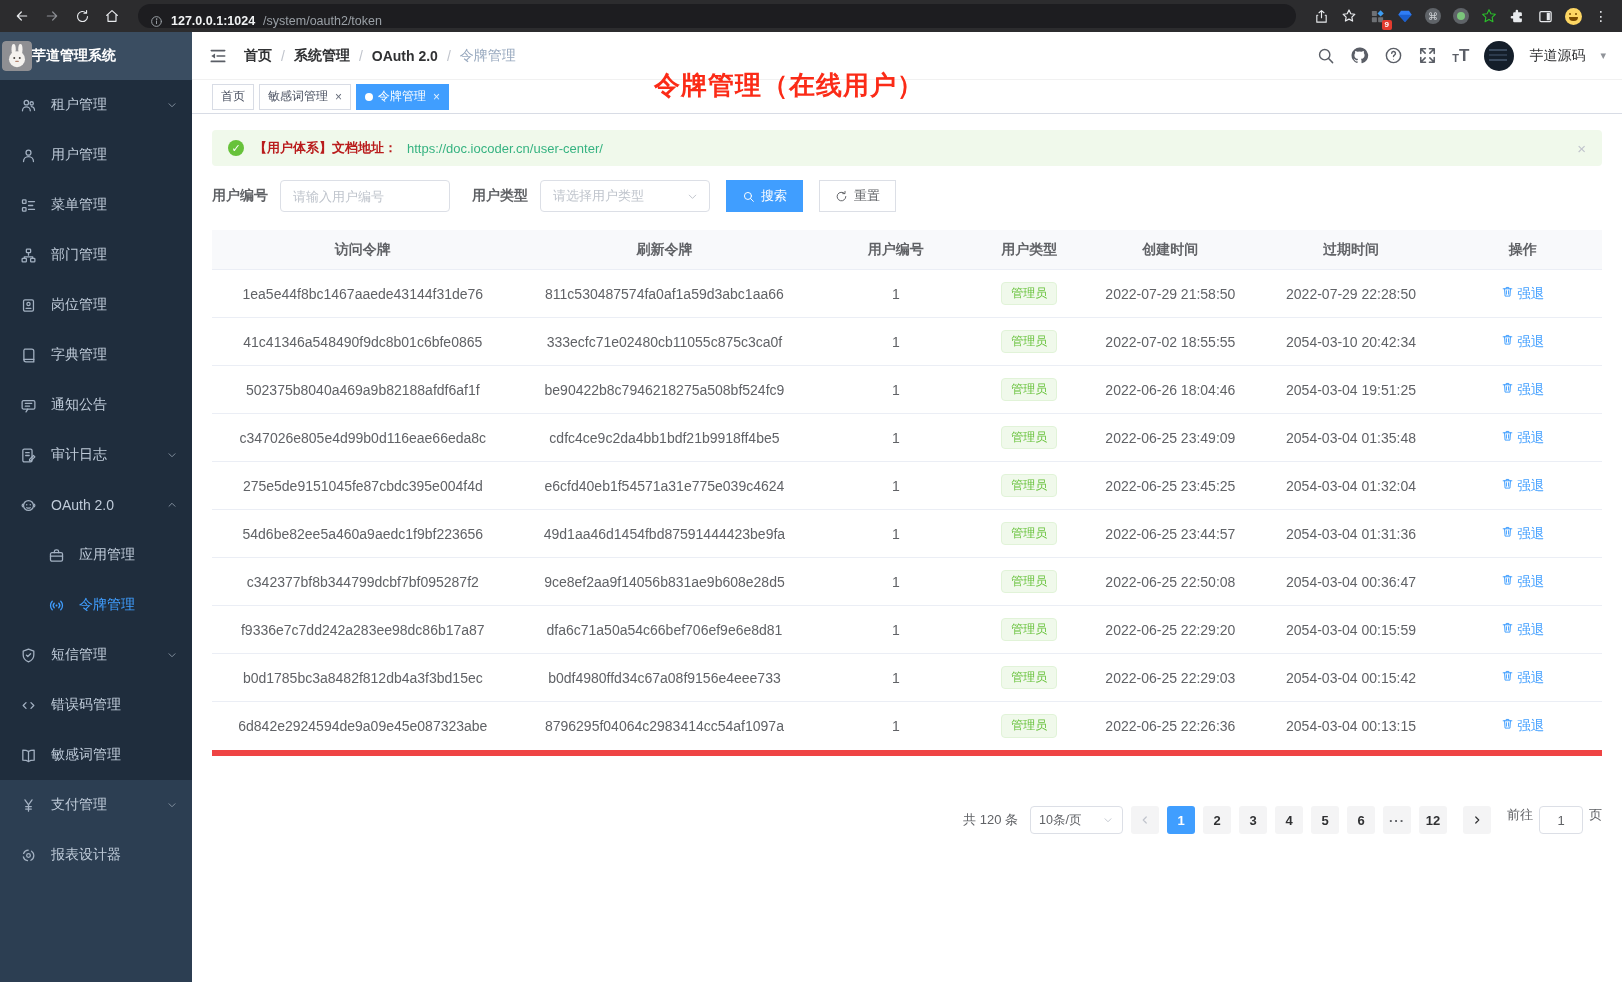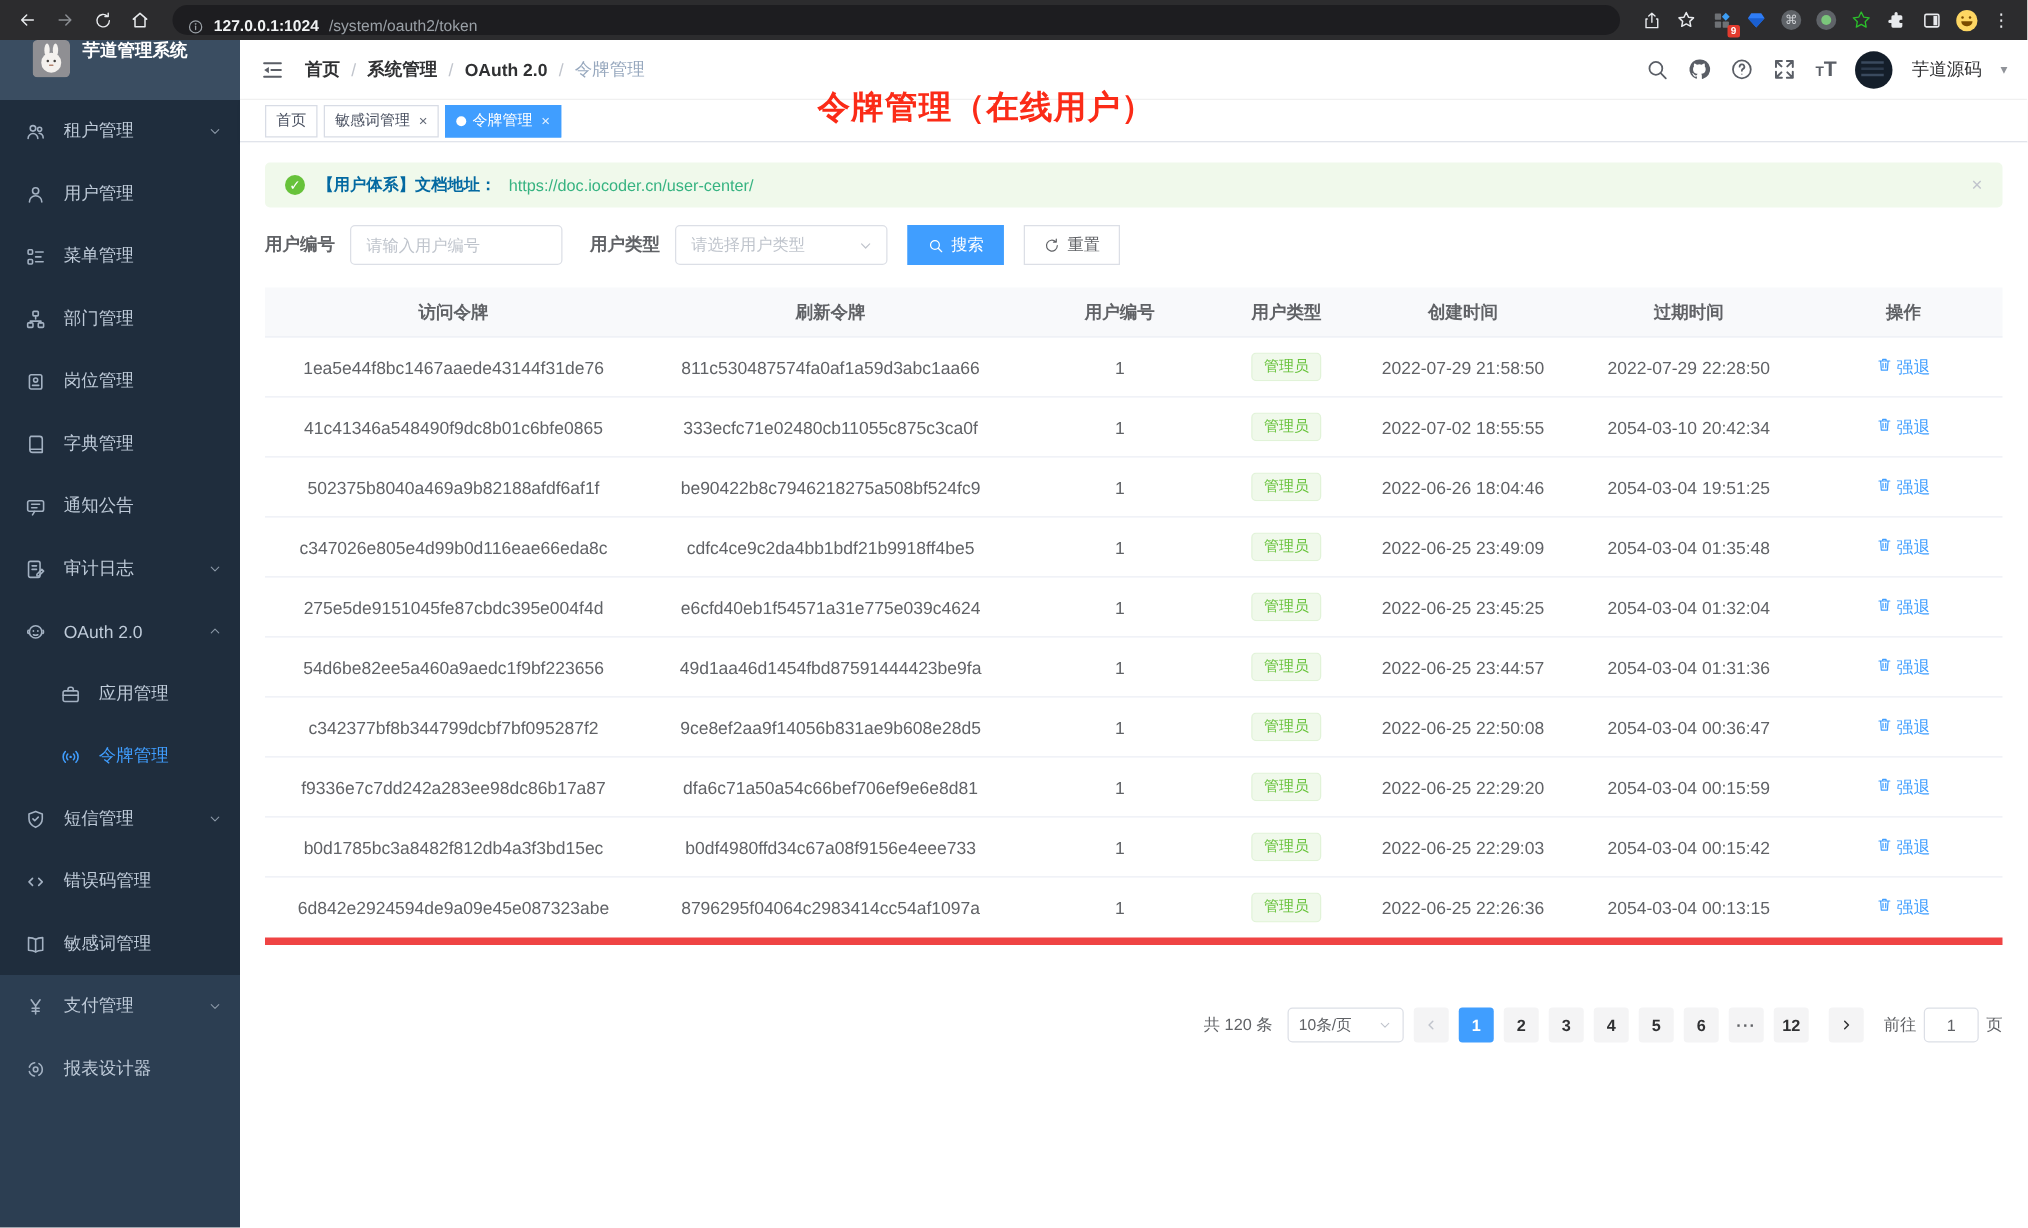--- a/index.html
+++ b/index.html
@@ -20,21 +20,21 @@
   .circle-ext { width:16px; height:16px; border-radius:50%; background:#5f6368; display:flex; align-items:center; justify-content:center; color:#cfd2d6; font-size:10px; }
   .rec-dot { width:8px; height:8px; border-radius:50%; background:#7bc67b; }
   .emoji-face { width:17px; height:17px; border-radius:50%; background:#fdd663; position:relative; }
   .emoji-face:before { content:""; position:absolute; left:4px; top:5px; width:2.5px; height:2.5px; border-radius:50%; background:#7a4b00; box-shadow:6px 0 0 #7a4b00; }
   .emoji-face:after { content:""; position:absolute; left:4px; top:9px; width:9px; height:4px; border-radius:0 0 8px 8px; background:#7a4b00; }
   .kebab { color:#e8eaed; font-size:14px; letter-spacing:0; }
 
   
   .app { display:flex; height:950px; }
   .sidebar { width:192px; background:#1f2d3d; display:flex; flex-direction:column; flex:0 0 auto; }
-  .logo { height:48px; background:#3a4d61; display:flex; align-items:flex-start; gap:10px; padding:0 26px; }
+  .logo { height:48px; background:#3a4d61; display:flex; align-items:center; padding:0 2px; }
   .logo-img { width:30px; height:30px; border-radius:4px; overflow:hidden; flex:0 0 auto; }
   .logo-title { color:#fff; font-size:14px; font-weight:700; white-space:nowrap; }
   .menu { display:flex; flex-direction:column; }
   .menu-light { flex:1; background:#2c3e52; }
   .menu-item { height:50px; display:flex; align-items:center; gap:14px; padding:0 14px 0 20px; color:#bfcbd9; font-size:14px; cursor:pointer; }
   .menu-item .mi-ic { width:17px; height:17px; color:#a3b1c2; flex:0 0 auto; }
   .menu-item.child { padding-left:48px; }
   .menu-item.active { color:#409eff; }
   .menu-item.active .mi-ic { color:#409eff; }
   .mi-label { flex:1; white-space:nowrap; }
@@ -66,21 +66,21 @@
   .tag-tab.active { background:#409eff; border-color:#409eff; color:#fff; }
   .tag-tab.active .dot { display:inline-block; }
   .tab-close { font-size:12px; line-height:1; opacity:.85; margin-left:2px; }
 
   .annotation { position:absolute; left:462px; top:36px; font-size:26px; font-weight:700; color:#fb2b17; z-index:10; white-space:nowrap; letter-spacing:1px; }
 
   
   .content { flex:1; padding:16px 20px 0 20px; background:#fff; overflow:hidden; }
   .alert { height:36px; background:#f0f9eb; border-radius:4px; display:flex; align-items:center; padding:0 16px; gap:10px; }
   .alert-check { width:16px; height:16px; border-radius:50%; background:#67c23a; color:#fff; font-size:11px; display:flex; align-items:center; justify-content:center; flex:0 0 auto; }
-  .alert-text { color:#0369a1; font-size:13px; font-weight:600; }
+  .alert-text { color:#b91c1c; font-size:13px; font-weight:600; }
   .alert-link { color:#36b381; font-size:13px; text-decoration:none; }
   .alert-close { margin-left:auto; color:#c0c4cc; font-size:15px; cursor:pointer; }
 
   .filters { margin-top:14px; display:flex; align-items:center; gap:10px; }
   .f-label { font-size:14px; font-weight:700; color:#606266; margin-right:2px; }
   .f-label.ml { margin-left:12px; }
   .f-input { width:170px; height:32px; border:1px solid #dcdfe6; border-radius:4px; padding:0 12px; font-size:13px; color:#606266; outline:none; font-family:inherit; }
   .f-input::placeholder { color:#bfc4cc; }
   .f-select { width:170px; height:32px; border:1px solid #dcdfe6; border-radius:4px; padding:0 10px 0 12px; display:flex; align-items:center; justify-content:space-between; color:#bfc4cc; font-size:13px; cursor:pointer; background:#fff; }
   .f-select .sel-caret { width:13px; height:13px; color:#c0c4cc; }
@@ -107,21 +107,21 @@
   .pager { margin-top:50px; display:flex; align-items:center; justify-content:flex-end; gap:8px; font-size:13px; color:#606266; }
   .pg-total { margin-right:4px; }
   .pg-size { width:93px; height:28px; border:1px solid #dcdfe6; border-radius:4px; padding:0 8px; display:flex; align-items:center; justify-content:space-between; color:#606266; font-size:12.5px; cursor:pointer; }
   .pg-size .sel-caret { width:12px; height:12px; color:#c0c4cc; }
   .pg-btn { min-width:28px; height:28px; padding:0 4px; background:#f4f4f5; border-radius:3px; display:inline-flex; align-items:center; justify-content:center; font-size:13px; color:#303133; cursor:pointer; font-weight:600; }
   .pg-btn.arrow { color:#303133; }
   .pg-btn.arrow svg { width:12px; height:12px; }
   .pg-btn.disabled { color:#c0c4cc; cursor:default; }
   .pg-btn.active { background:#409eff; color:#fff; }
   .pg-btn.ellipsis { letter-spacing:1px; font-weight:700; color:#606266; }
-  .pg-goto { display:flex; align-items:center; gap:6px; margin-left:8px; }
+  .pg-goto { display:flex; align-items:flex-start; gap:6px; margin-left:8px; }
   .pg-input { width:44px; height:28px; border:1px solid #dcdfe6; border-radius:4px; text-align:center; font-size:13px; color:#606266; outline:none; font-family:inherit; }
 </style>
 </head>
 <body>
 
 <div class="screen">
 
   <div class="browser-bar">
     <span class="bnav">
         <svg class="ic" width="16" height="16" viewBox="0 0 24 24">

